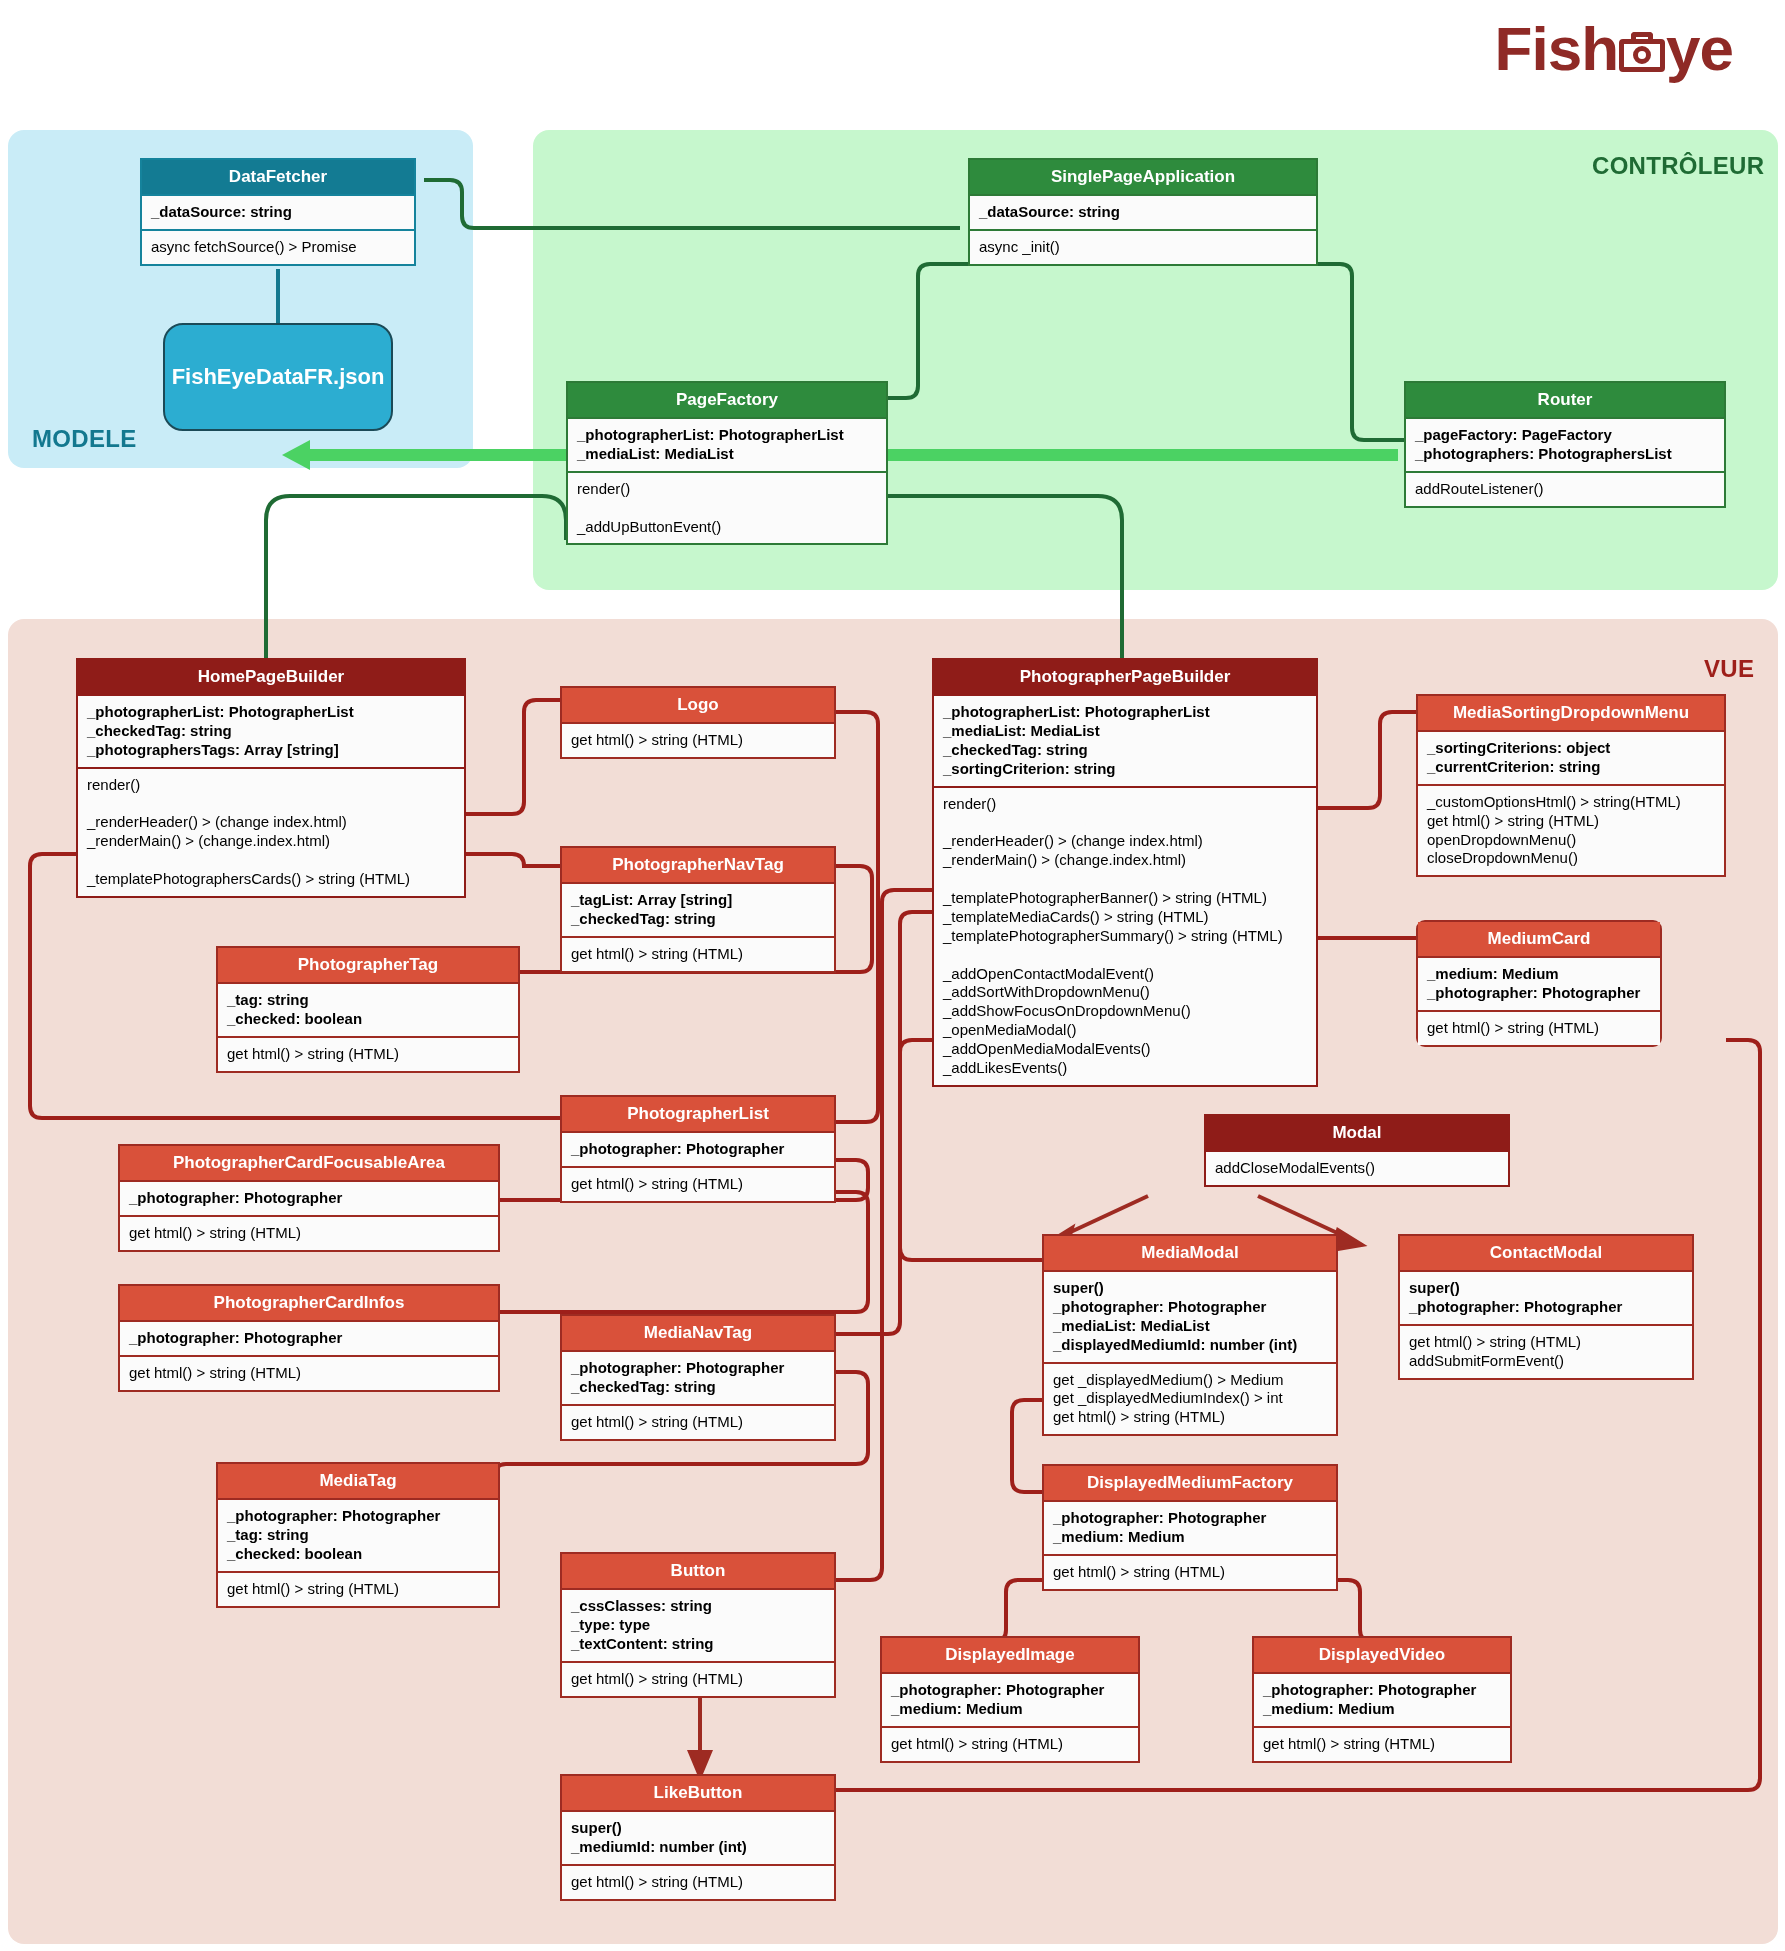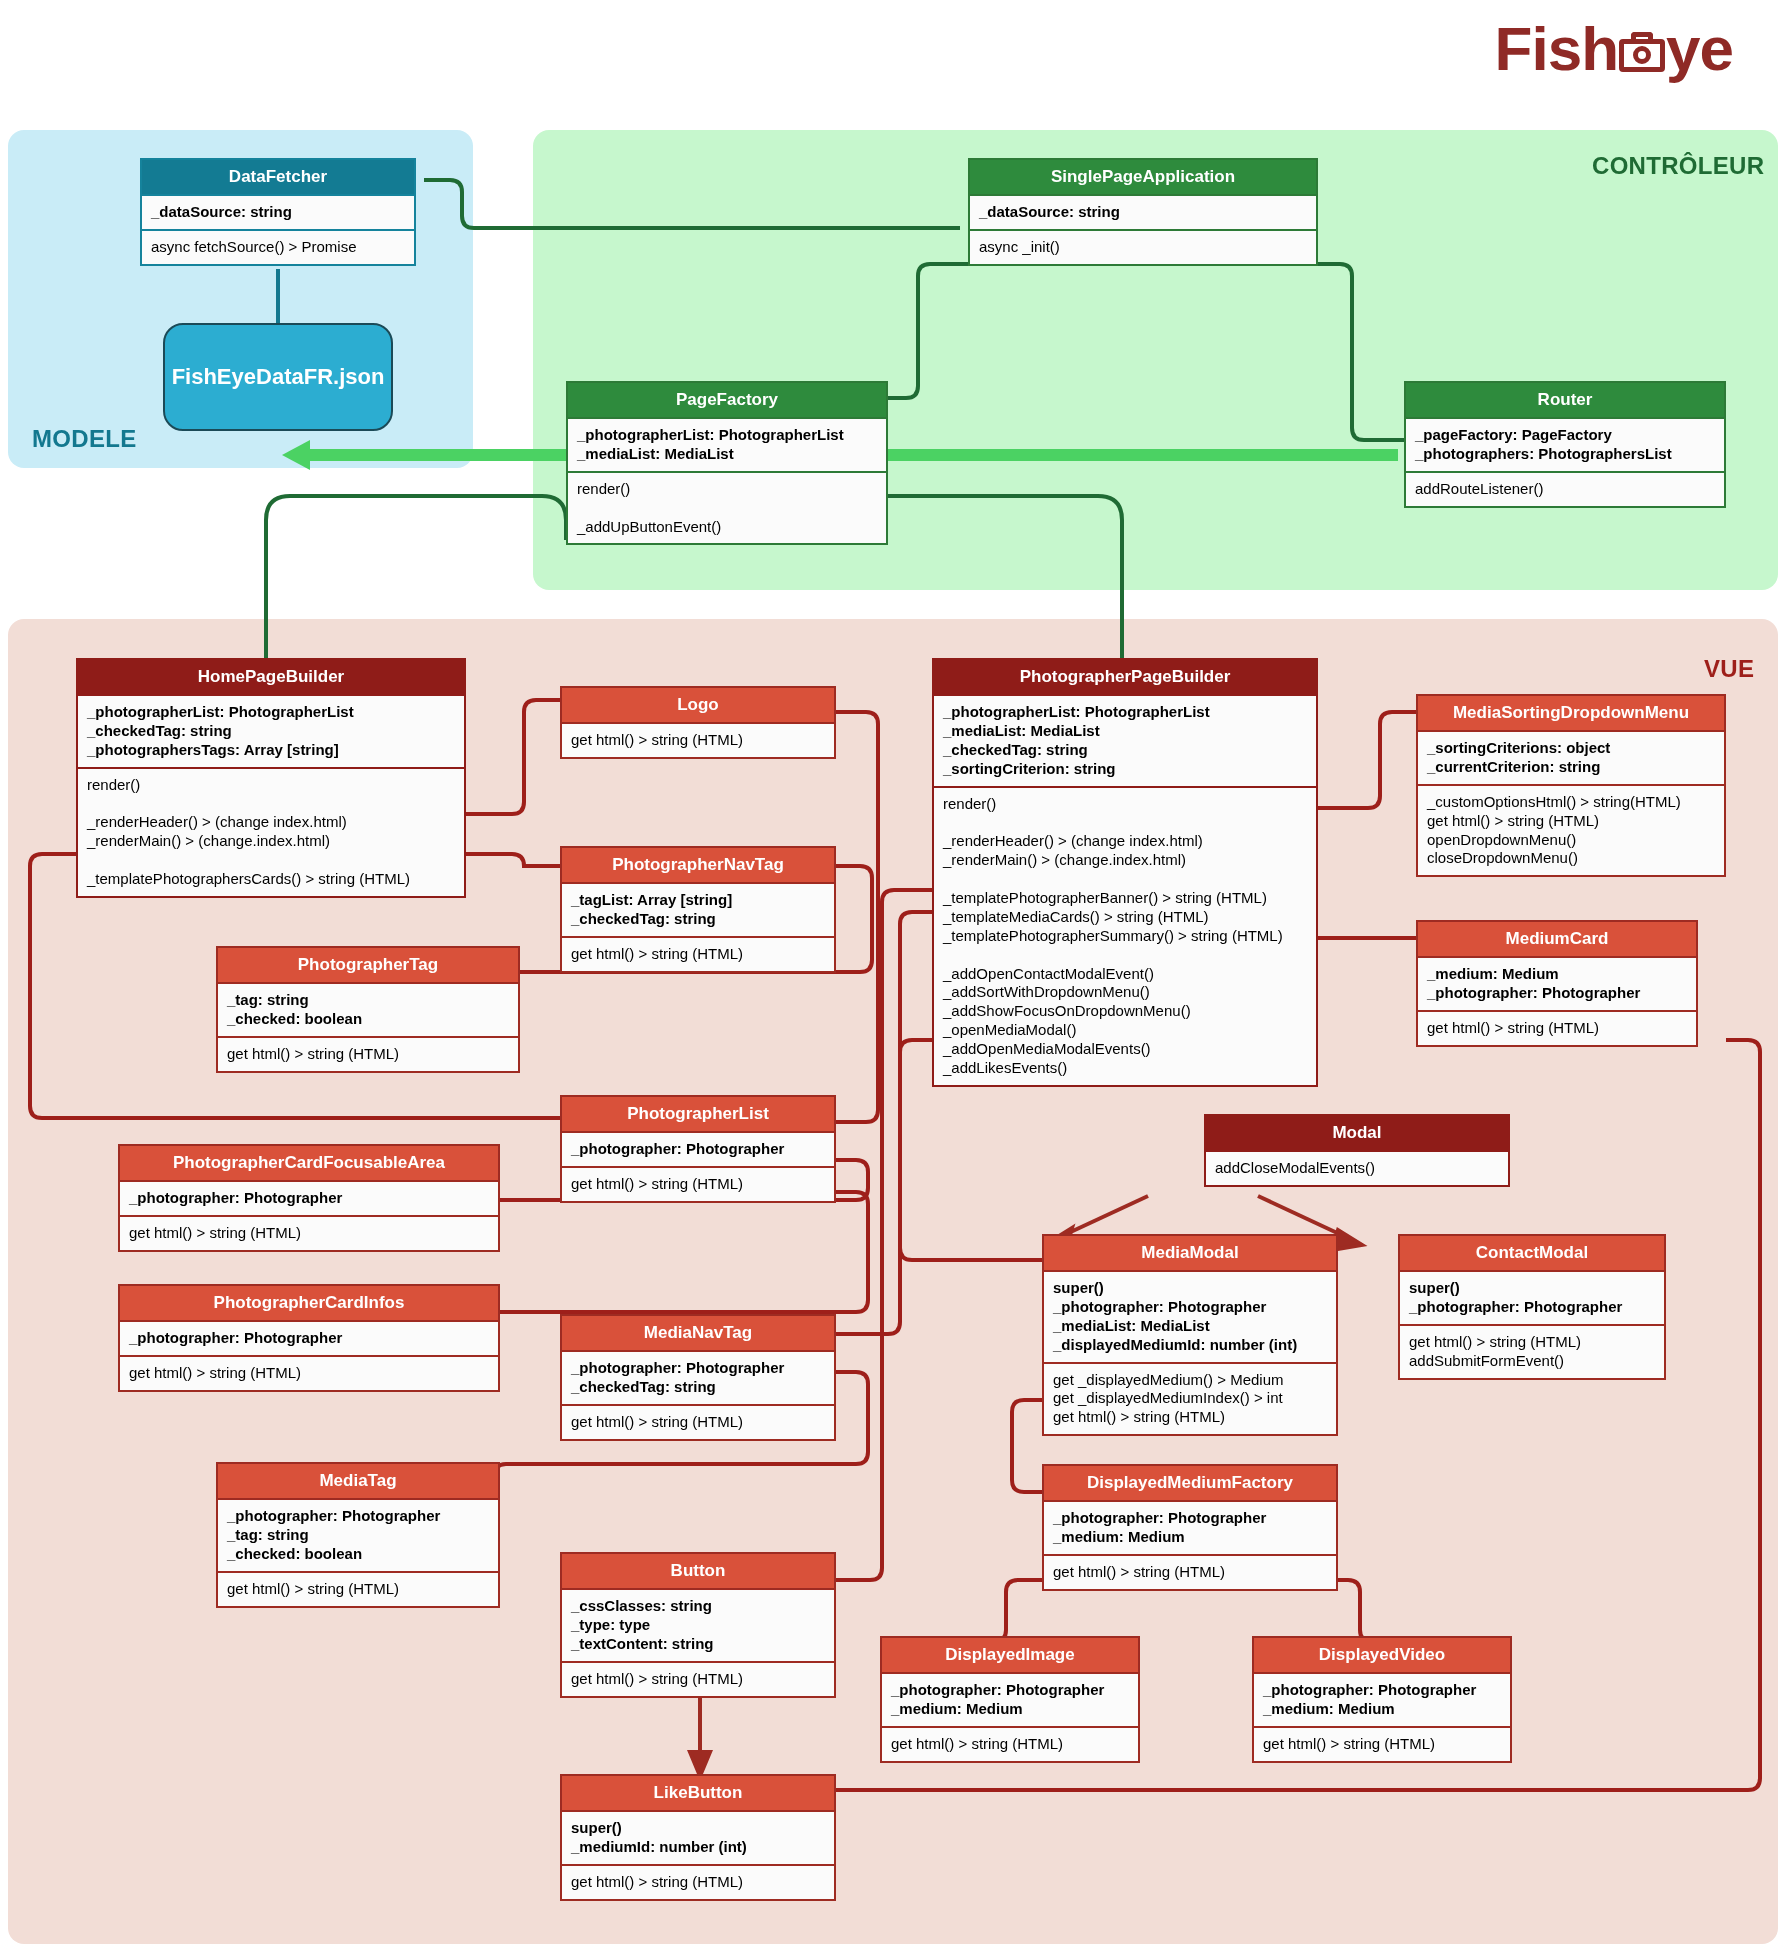--- a/index.html
+++ b/index.html
@@ -382,21 +382,21 @@
   <div class="uml v-ored" style="left:1416px; top:694px; width:310px;">
     <div class="title">MediaSortingDropdownMenu</div>
     <div class="sec attrs">_sortingCriterions: object
 _currentCriterion: string</div>
     <div class="sec ops">_customOptionsHtml() &gt; string(HTML)
 get html() &gt; string (HTML)
 openDropdownMenu()
 closeDropdownMenu()</div>
   </div>
 
-  <div class="uml v-ored" style="left:1416px; top:920px; width:282px;">
+  <div class="uml v-ored" style="left:1416px; top:920px; width:246px;border-radius:9px;">
     <div class="title">MediumCard</div>
     <div class="sec attrs">_medium: Medium
 _photographer: Photographer</div>
     <div class="sec ops">get html() &gt; string (HTML)</div>
   </div>
 
   <div class="uml v-dred" style="left:1204px; top:1114px; width:306px;">
     <div class="title">Modal</div>
     <div class="sec ops">addCloseModalEvents()</div>
   </div>
@@ -405,21 +405,21 @@
     <div class="title">MediaModal</div>
     <div class="sec attrs">super()
 _photographer: Photographer
 _mediaList: MediaList
 _displayedMediumId: number (int)</div>
     <div class="sec ops">get _displayedMedium() &gt; Medium
 get _displayedMediumIndex() &gt; int
 get html() &gt; string (HTML)</div>
   </div>
 
-  <div class="uml v-ored" style="left:1398px; top:1234px; width:268px;">
+  <div class="uml v-ored" style="left:1398px; top:1234px; width:296px;">
     <div class="title">ContactModal</div>
     <div class="sec attrs">super()
 _photographer: Photographer</div>
     <div class="sec ops">get html() &gt; string (HTML)
 addSubmitFormEvent()</div>
   </div>
 
   <div class="uml v-ored" style="left:1042px; top:1464px; width:296px;">
     <div class="title">DisplayedMediumFactory</div>
     <div class="sec attrs">_photographer: Photographer

